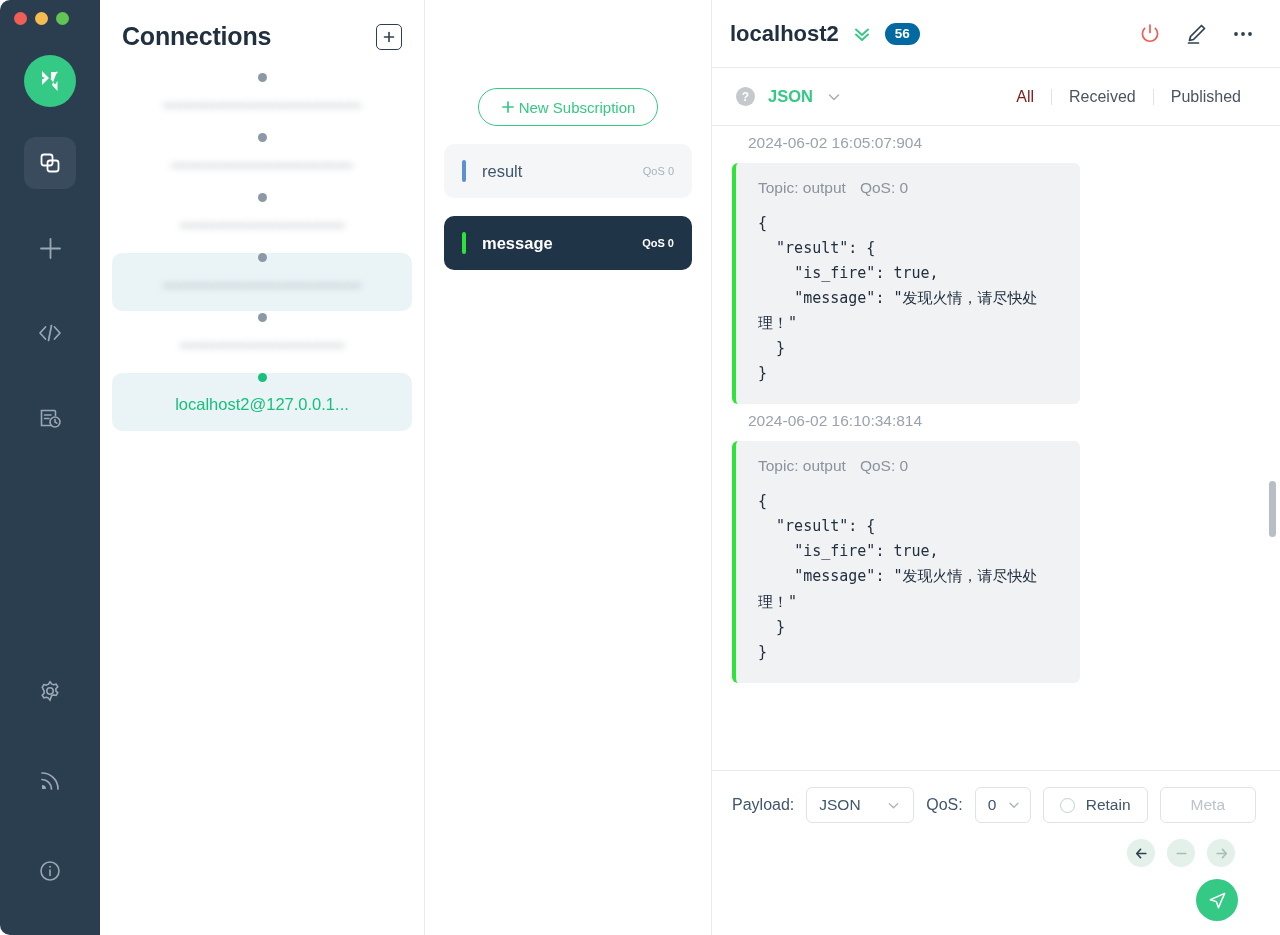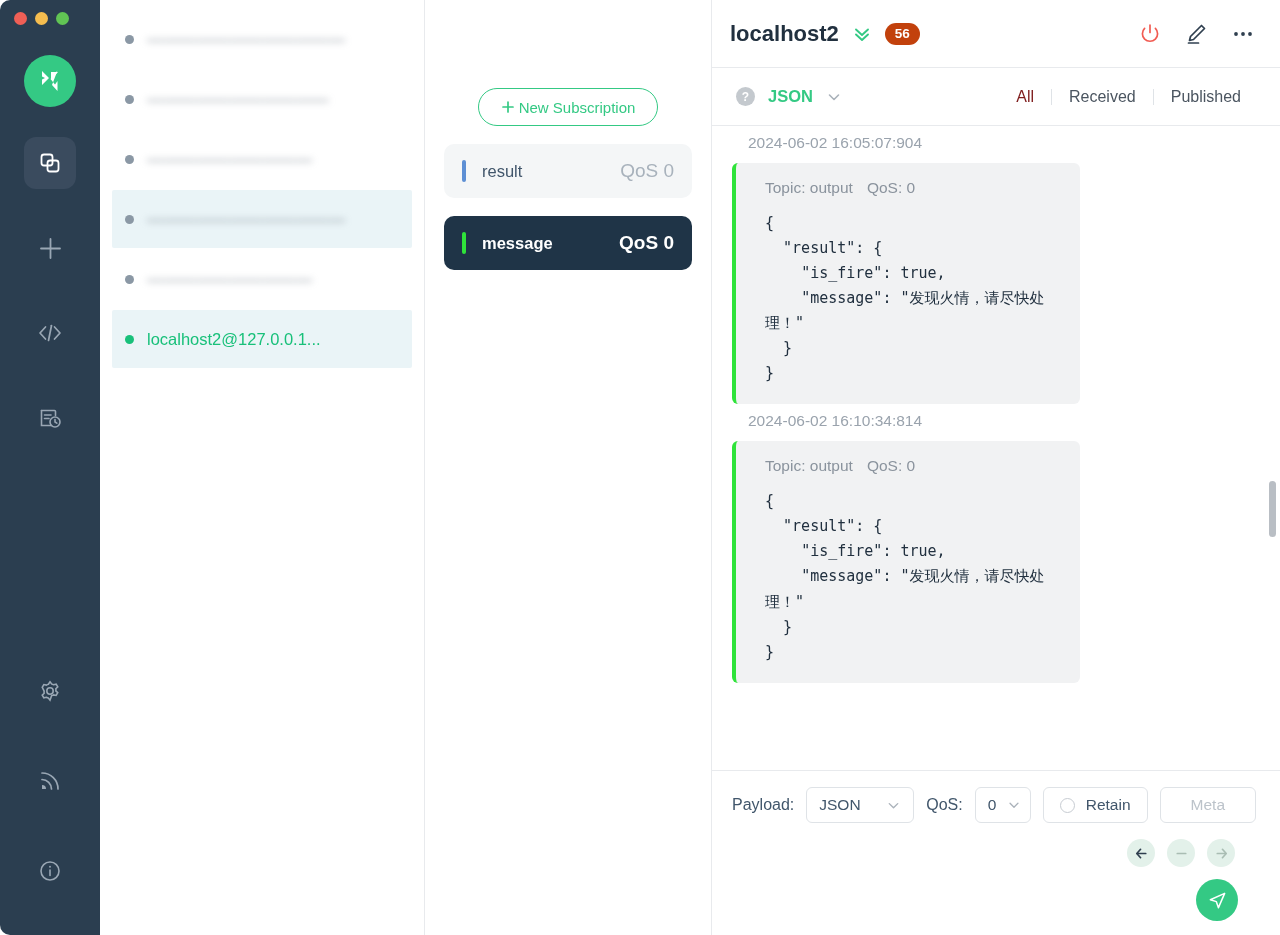--- a/index.html
+++ b/index.html
@@ -61,24 +61,25 @@
     padding: 22px 22px 12px 22px;
   }
   .conn-title { font-size: 25px; font-weight: bold; color: #21303f; letter-spacing: -0.2px; }
   .add-box {
     width: 26px; height: 26px; border: 1.6px solid #2f3f4f; border-radius: 5px;
     display: flex; align-items: center; justify-content: center;
     color: #2f3f4f;
   }
   .conn-list { padding: 10px 12px 0 12px; }
   .conn-item {
-    height: 58px; border-radius: 2px;
+    height: 58px; border-radius: 10px;
     display: flex; align-items: center; gap: 13px;
-    padding: 0 13px;
+    padding: 0 24px;
     margin-bottom: 2px;
+    flex-direction: column;
   }
   .conn-item.highlight { background: #eaf4f7; }
   .dot { width: 9px; height: 9px; border-radius: 50%; background: #8b98a5; flex: 0 0 9px; }
   .dot.online { background: #18c07a; }
   .conn-label { font-size: 16.5px; color: #21303f; white-space: nowrap; overflow: hidden; }
   .conn-label.online { color: #18c07a; }
   .conn-label.blurred {
     filter: blur(3.6px);
     color: #6b7683;
     font-weight: 500;
@@ -104,41 +105,41 @@
   .sub-list { padding: 18px 19px 0 19px; }
   .sub-item {
     height: 54px; border-radius: 10px; background: #f4f6f7;
     display: flex; align-items: center; justify-content: space-between;
     padding: 0 18px 0 0; margin-bottom: 18px;
     position: relative; overflow: hidden;
   }
   .sub-bar { width: 4px; height: 22px; border-radius: 2px; margin: 0 16px 0 18px; flex: 0 0 4px; }
   .sub-left { display: flex; align-items: center; }
   .sub-name { font-size: 16.5px; }
-  .sub-qos { font-size: 19px; text-align: center; }
+  .sub-qos { font-size: 11px; text-align: center; }
   .sub-item.plain .sub-bar { background: #5d8fd4; }
   .sub-item.plain .sub-name { color: #41566b; }
   .sub-item.plain .sub-qos { color: #a8b2bc; }
   .sub-item.selected { background: #1f3447; }
   .sub-item.selected .sub-bar { background: #2fe33a; }
   .sub-item.selected .sub-name { color: #ffffff; font-weight: bold; }
   .sub-item.selected .sub-qos { color: #ffffff; font-weight: bold; }
 
   
   .main { flex: 1 1 auto; height: 935px; display: flex; flex-direction: column; background: #ffffff; position: relative; }
   .main-header {
     height: 68px; flex: 0 0 68px;
     border-bottom: 1px solid #e8eaed;
     display: flex; align-items: center; justify-content: space-between;
     padding: 0 24px 0 18px;
   }
   .mh-left { display: flex; align-items: center; gap: 13px; }
   .mh-title { font-size: 22px; font-weight: bold; color: #21303f; }
   .badge {
-    background: #c2410c; color: #ffffff;
+    background: #0369a1; color: #ffffff;
     font-size: 13.5px; font-weight: bold;
     border-radius: 11px; padding: 3px 10px 4px 10px;
     min-width: 34px; text-align: center;
   }
   .mh-right { display: flex; align-items: center; gap: 22px; }
 
   .msg-toolbar {
     height: 58px; flex: 0 0 58px;
     border-bottom: 1px solid #e8eaed;
     display: flex; align-items: center; justify-content: space-between;
@@ -161,21 +162,21 @@
   .msgs {
     flex: 1 1 auto; overflow: hidden; position: relative;
     padding: 0 22px 0 20px;
   }
   .msgs-inner { padding-top: 0; }
   .msg-time { font-size: 15.5px; color: #9aa3ad; padding: 8px 0 11px 16px; }
   .bubble {
     background: #f1f2f3;
     border-left: 4px solid #2fe33a;
     border-radius: 6px;
-    padding: 16px 20px 18px 29px;
+    padding: 16px 20px 18px 22px;
     max-width: 348px;
   }
   .bubble-head { font-size: 15.5px; color: #8a939d; margin-bottom: 14px; }
   .bubble-head .sp { display: inline-block; width: 14px; }
   .bubble-body {
     font-family: "DejaVu Sans Mono", "Liberation Mono", monospace;
     font-size: 15px; line-height: 1.67; color: #21303f;
     white-space: pre-wrap; word-break: break-word;
   }
   .scrollbar-track {
@@ -310,20 +311,29 @@
             <circle cx="12" cy="12" r="9"></circle>
             <line x1="12" y1="11" x2="12" y2="16.5"></line>
             <circle cx="12" cy="7.8" r="0.95" fill="currentColor" stroke="none"></circle>
           </svg>
         </span>
       </div>
     </div>
   </div>
 
   <div class="connections">
+    <div class="conn-head">
+      <div class="conn-title">Connections</div>
+      <div class="add-box">
+        <svg width="14" height="14" viewBox="0 0 14 14" stroke="currentColor" stroke-width="1.6" stroke-linecap="round">
+          <line x1="7" y1="2.5" x2="7" y2="11.5"></line>
+            <line x1="2.5" y1="7" x2="11.5" y2="7"></line>
+        </svg>
+      </div>
+    </div>
     <div class="conn-list">
       <div class="conn-item">
         <span class="dot"></span>
         <span class="conn-label blurred">————————————</span>
       </div>
       <div class="conn-item">
         <span class="dot"></span>
         <span class="conn-label blurred">———————————</span>
       </div>
       <div class="conn-item">

